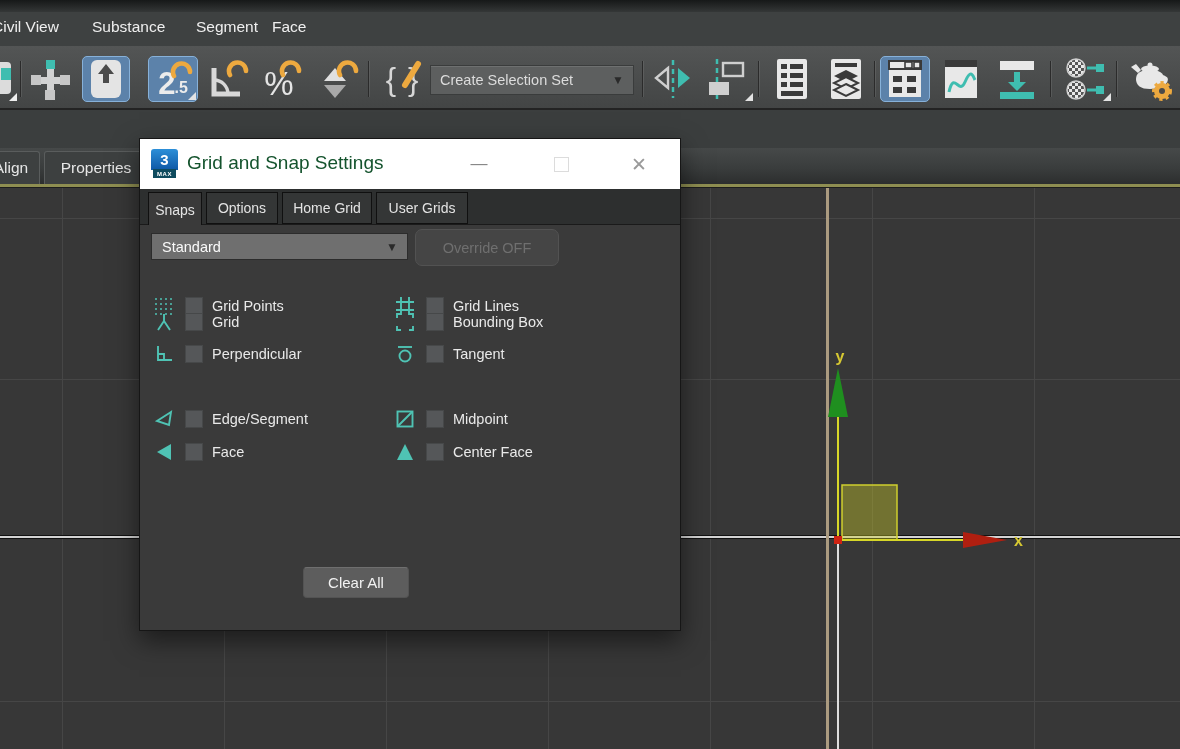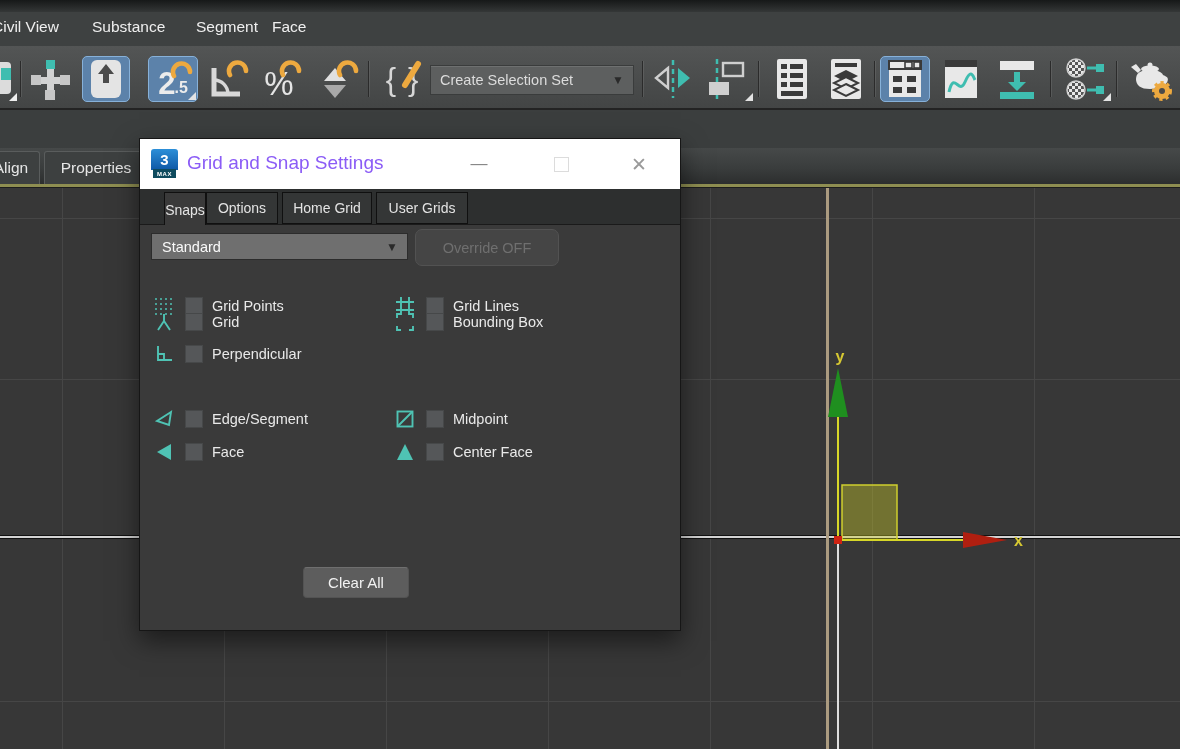--- a/index.html
+++ b/index.html
@@ -54,21 +54,21 @@
   
   .dialog{position:absolute;left:139px;top:138px;width:540px;height:491px;background:#3a3a3a;
     border:1px solid #161616;box-sizing:content-box;box-shadow:0 10px 24px rgba(0,0,0,.5);}
   .dlg-titlebar{position:absolute;left:0;top:0;width:540px;height:50px;background:#ffffff;}
   .dlg-logo{position:absolute;left:11px;top:10px;width:27px;height:29px;}
   .dlg-logo .num{position:absolute;left:0;top:0;width:27px;height:21px;border-radius:3px 3px 0 0;
     background:linear-gradient(#2d8fd8,#0d58a6);color:#fff;font-weight:bold;font-size:15px;
     display:flex;align-items:center;justify-content:center;}
   .dlg-logo .sub{position:absolute;left:2px;right:2px;bottom:0;height:9px;background:#0e4b5e;
     color:#fff;font-size:6px;font-weight:bold;display:flex;align-items:center;justify-content:center;letter-spacing:.5px;}
-  .dlg-title{position:absolute;left:47px;top:13px;font-size:19px;color:#8b5cf6;}
+  .dlg-title{position:absolute;left:47px;top:13px;font-size:19px;color:#14532d;}
   .wc{position:absolute;top:0;height:50px;display:flex;align-items:center;justify-content:center;cursor:default;}
   .wc-min{left:322px;width:34px;font-size:17px;color:#858585;}
   .wc-max{left:404px;width:34px;}
   .wc-max .box{width:13px;height:13px;border:1px solid #dcdcdc;}
   .wc-close{left:480px;width:38px;font-size:19px;color:#9a9a9a;}
 
   .dlg-tabstrip{position:absolute;left:0;top:50px;width:540px;height:36px;background:#2d2f2f;
     border-bottom:1px solid #1a1a1a;box-sizing:border-box;}
   .dlg-tab{position:absolute;top:3px;height:32px;background:#343636;border:1px solid #101010;
     box-sizing:border-box;display:flex;align-items:center;justify-content:center;
@@ -352,21 +352,21 @@
       </div>
       <div class="wc wc-max">
         <span class="box"></span>
       </div>
       <div class="wc wc-close">
         <span>✕</span>
       </div>
     </div>
 
     <div class="dlg-tabstrip">
-      <div class="dlg-tab active" style="left:24px;width:42px">
+      <div class="dlg-tab active" style="left:8px;width:54px">
           <span>Snaps</span>
         </div>
       <div class="dlg-tab" style="left:66px;width:72px">
           <span>Options</span>
         </div>
       <div class="dlg-tab" style="left:142px;width:90px">
           <span>Home Grid</span>
         </div>
       <div class="dlg-tab" style="left:236px;width:92px">
           <span>User Grids</span>
@@ -447,20 +447,31 @@
         <div class="snap-cell l">
           <span class="snap-ic">
             <svg width="22" height="22" viewBox="0 0 22 22" fill="none" stroke="#4fc3b4" stroke-width="1.9">
               <path d="M5,3 V17 H19 M5,11 H11 V17"></path>
               </svg>
             </span>
           <span class="checkbox">
             </span>
           <span class="snap-label">Perpendicular</span>
         </div>
+        <div class="snap-cell r">
+          <span class="snap-ic">
+            <svg width="22" height="22" viewBox="0 0 22 22" fill="none" stroke="#4fc3b4" stroke-width="1.9">
+              <path d="M4,4 H18"></path>
+                <circle cx="11" cy="13" r="5.5"></circle>
+              </svg>
+            </span>
+          <span class="checkbox">
+            </span>
+          <span class="snap-label">Tangent</span>
+        </div>
       </div>
 
       <div class="snap-row" style="top:147px">
       </div>
 
       <div class="snap-row" style="top:212px">
         <div class="snap-cell l">
           <span class="snap-ic">
             <svg width="22" height="22" viewBox="0 0 22 22">
                 <polygon points="18,3 4,11 18,19" fill="#4fc3b4"></polygon>

